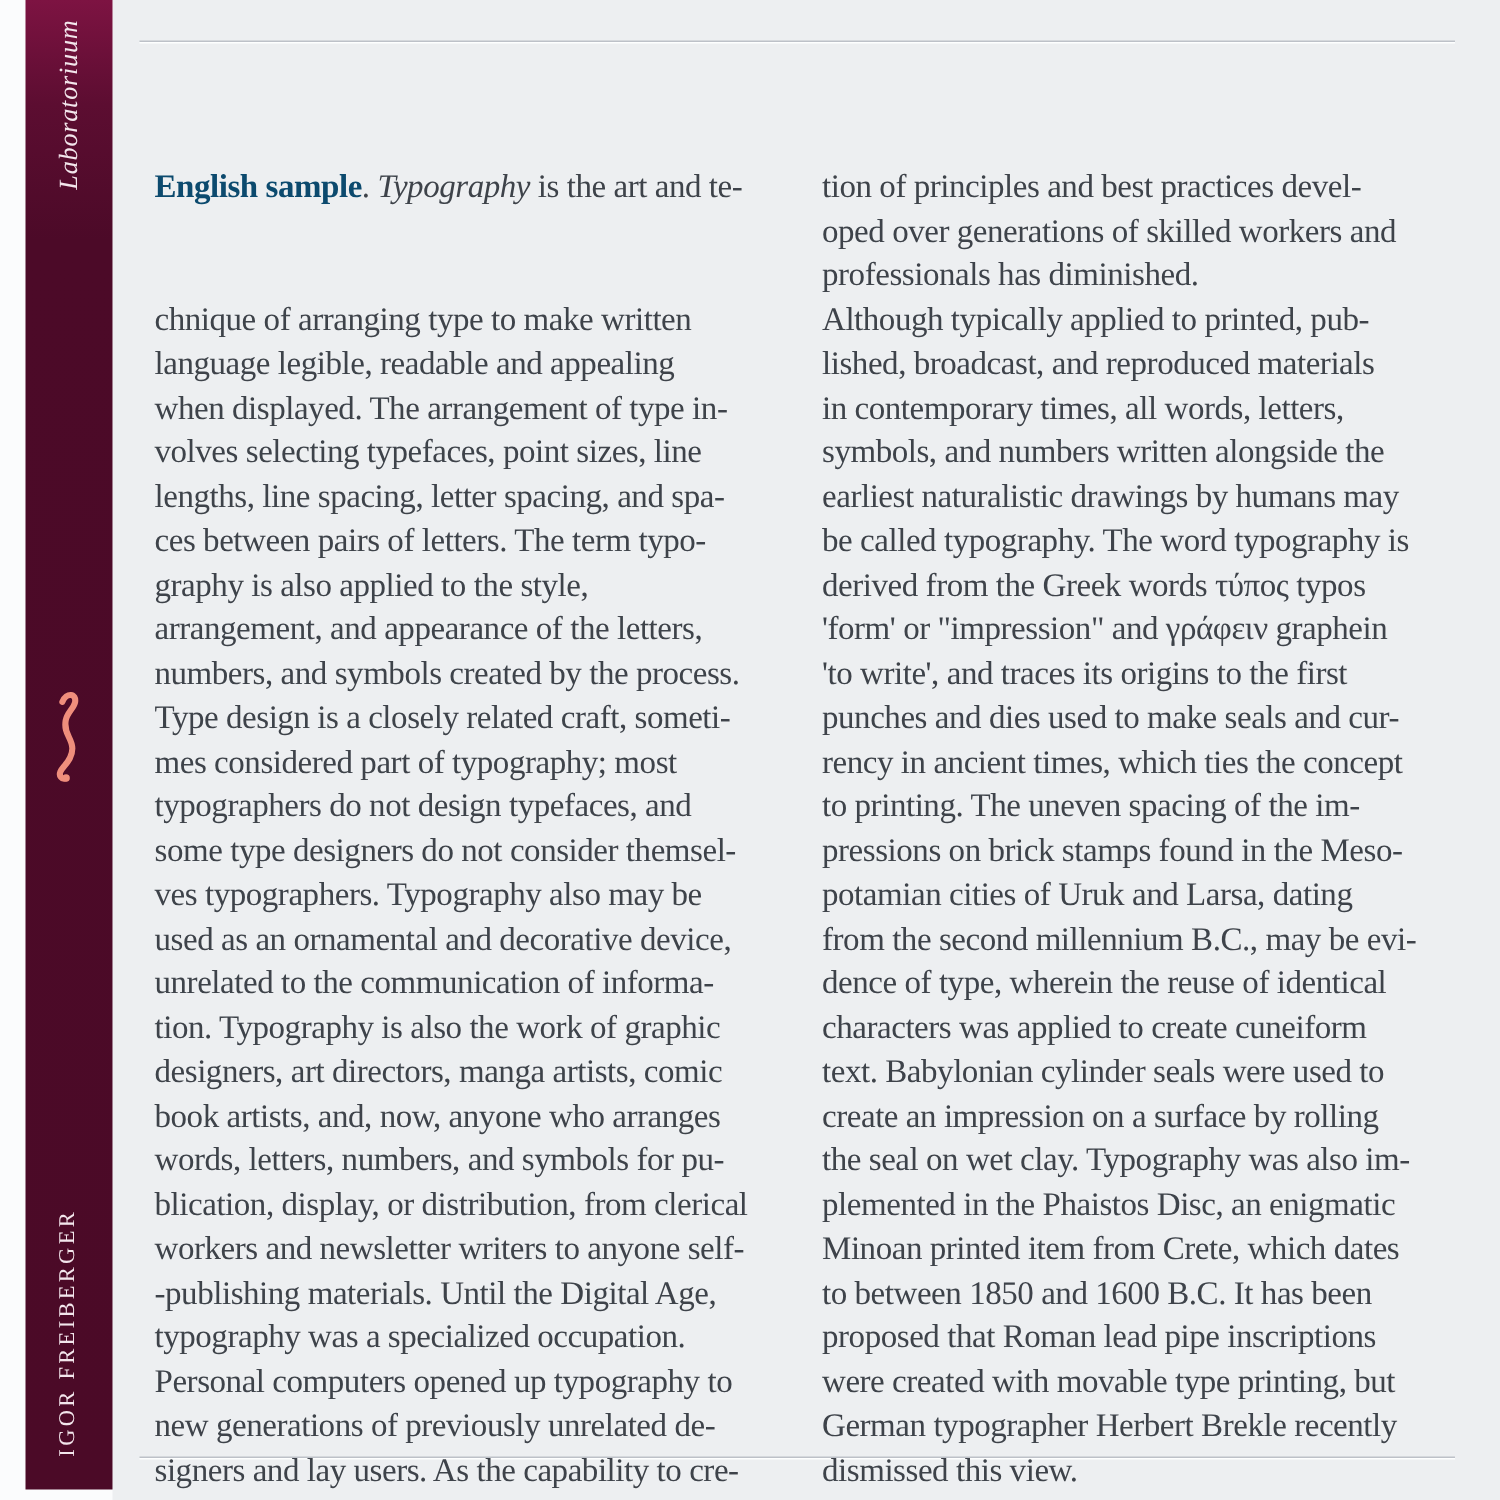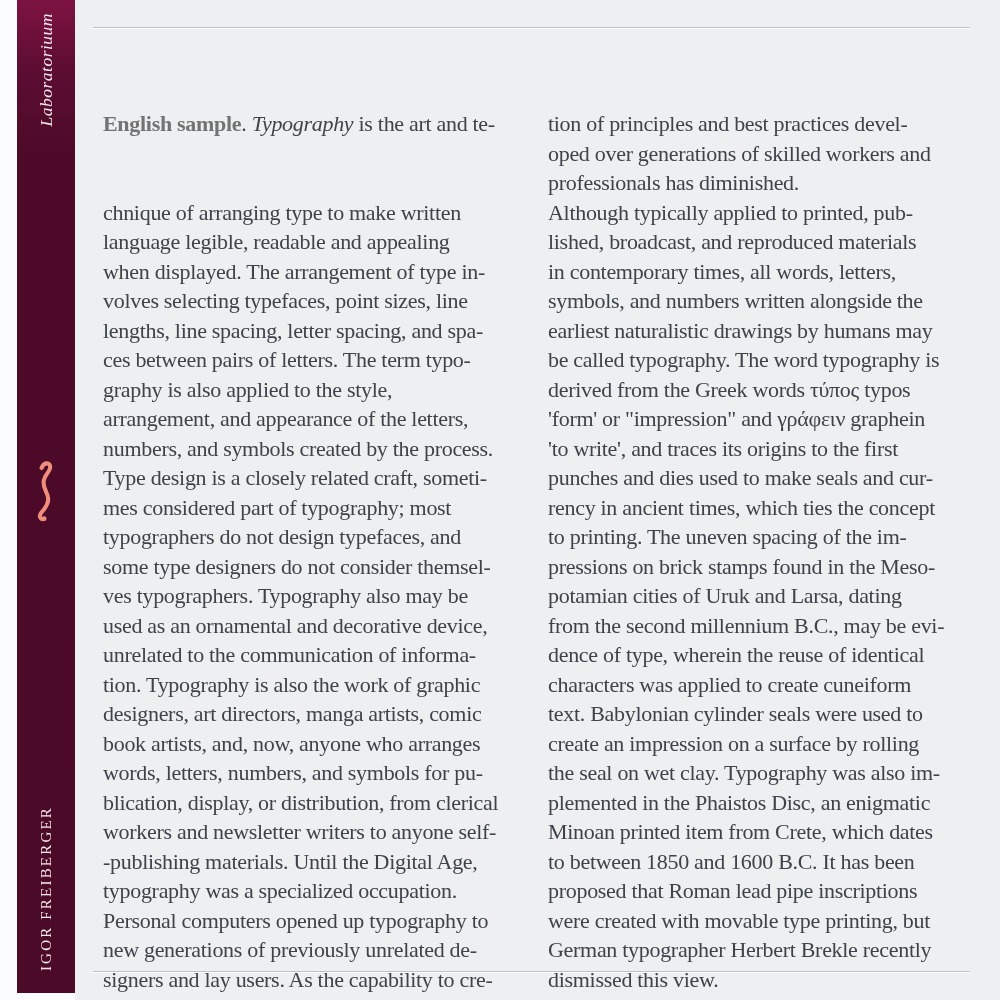--- a/index.html
+++ b/index.html
@@ -59,21 +59,21 @@
   .column{
     position:absolute;top:50px;
     color:#3e434a;
     font-size:22px;
     line-height:29.5px;
     letter-spacing:-0.3px;
     white-space:pre;
   }
   .column-left{left:103px;width:432px;}
   .column-right{left:548px;width:432px;}
-  .first-line .bold{font-weight:bold;color:#737373;}
+  .first-line .bold{font-weight:bold;color:#0c4a6e;}
   .first-line .italic{font-style:italic;font-family:Liberation Serif, serif;}
 </style>
 </head>
 <body>
 
 <div class="page">
 
   <div class="left-margin"></div>
 
   <div class="accent-bar">

